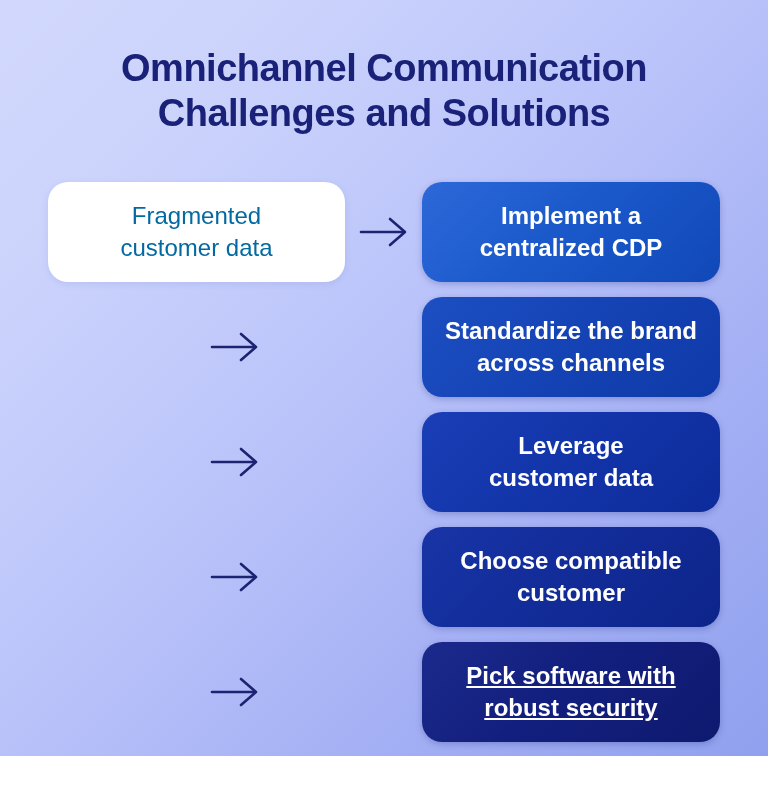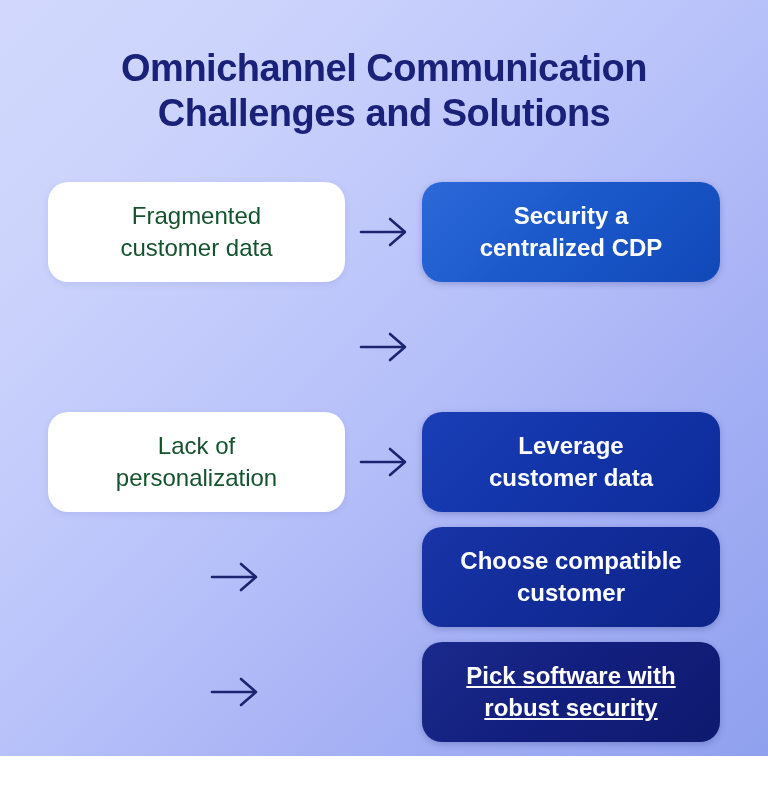--- a/index.html
+++ b/index.html
@@ -39,21 +39,21 @@
     height: 100px;
   }
   .challenge-box {
     flex: 0 0 297px;
     background: #ffffff;
     border-radius: 20px;
     display: flex;
     align-items: center;
     justify-content: center;
     text-align: center;
-    color: #14532d;
+    color: #0369a1;
     font-size: 24px;
     font-weight: 500;
     line-height: 1.3;
     box-shadow: 0 2px 6px rgba(70, 80, 180, 0.12);
     padding: 6px 18px;
   }
   .arrow-cell {
     flex: 1 1 auto;
     display: flex;
     align-items: center;
@@ -98,41 +98,41 @@
       </div>
       <div class="arrow-cell">
         <svg class="arrow-svg" width="50" height="32" viewBox="0 0 50 32">
           <g stroke="#1c2472" stroke-width="2.6" fill="none" stroke-linecap="round" stroke-linejoin="round">
             <line x1="2" y1="16" x2="45" y2="16"></line>
             <polyline points="31,3 46,16 31,29"></polyline>
           </g>
         </svg>
       </div>
       <div class="solution-box s-0">
-        <span class="label">Security a
+        <span class="label">Implement a
 centralized CDP</span>
       </div>
     </div>
 
     <div class="row">
       <div class="arrow-cell">
         <svg class="arrow-svg" width="50" height="32" viewBox="0 0 50 32">
           <g stroke="#1c2472" stroke-width="2.6" fill="none" stroke-linecap="round" stroke-linejoin="round">
             <line x1="2" y1="16" x2="45" y2="16"></line>
             <polyline points="31,3 46,16 31,29"></polyline>
           </g>
         </svg>
       </div>
+      <div class="solution-box s-1">
+        <span class="label">Standardize the brand
+across channels</span>
+      </div>
     </div>
 
     <div class="row">
-      <div class="challenge-box">
-        <span class="label">Lack of
-personalization</span>
-      </div>
       <div class="arrow-cell">
         <svg class="arrow-svg" width="50" height="32" viewBox="0 0 50 32">
           <g stroke="#1c2472" stroke-width="2.6" fill="none" stroke-linecap="round" stroke-linejoin="round">
             <line x1="2" y1="16" x2="45" y2="16"></line>
             <polyline points="31,3 46,16 31,29"></polyline>
           </g>
         </svg>
       </div>
       <div class="solution-box s-2">
         <span class="label">Leverage

